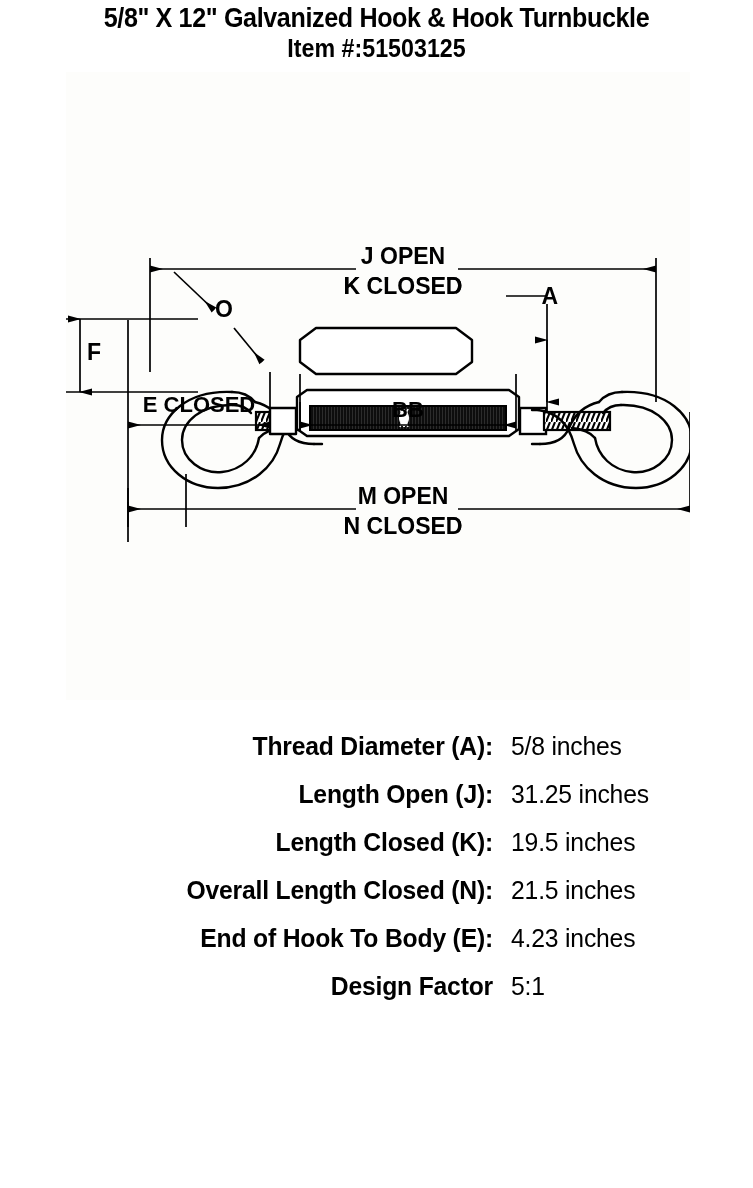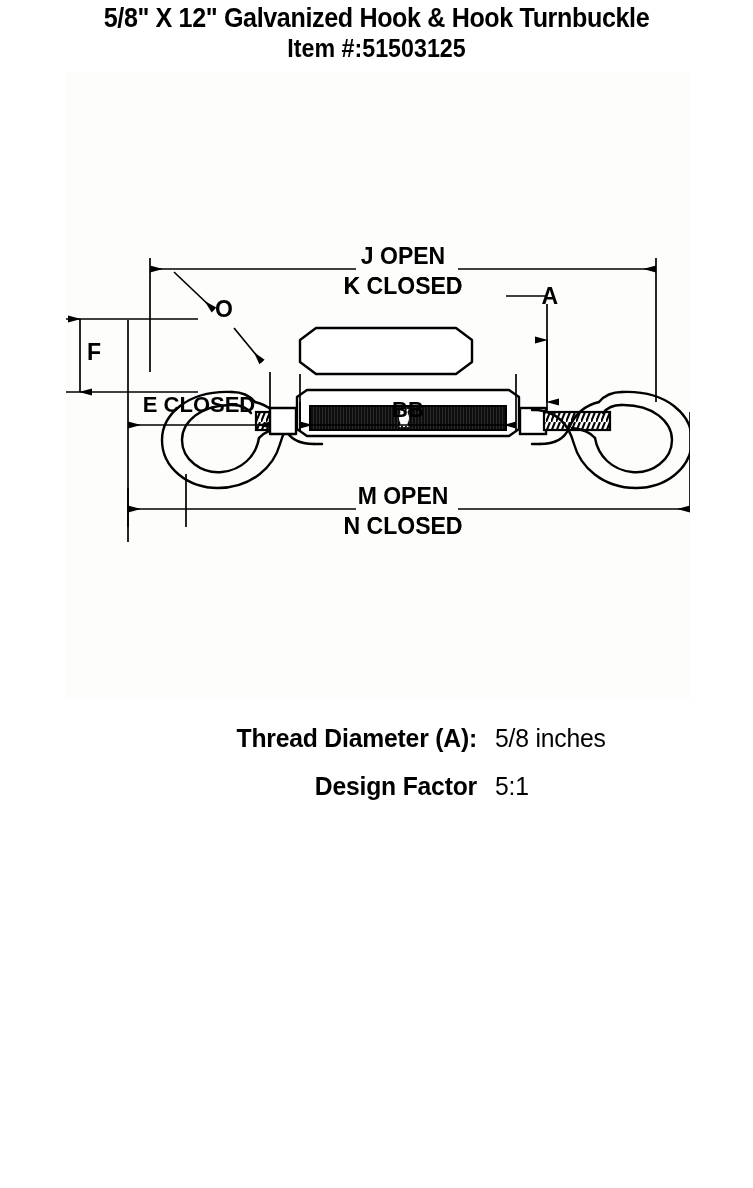--- a/index.html
+++ b/index.html
@@ -62,22 +62,23 @@
 
   
   .spec-table {
     position: absolute;
     top: 714px;
     left: 0;
     width: 753px;
   }
   .spec-row {
     display: flex;
-    align-items: center;
+    align-items: flex-end;
     height: 48px;
+    padding-left: 16px;
   }
   .spec-label {
     width: 477px;
     text-align: right;
     font-size: 26px;
     font-weight: bold;
     letter-spacing: -0.2px;
     transform: scaleX(0.95);
     transform-origin: right center;
     white-space: nowrap;
@@ -292,24 +293,40 @@
     </svg>
   </div>
 
   <div class="spec-table">
 
     <div class="spec-row">
       <div class="spec-label">Thread Diameter (A):</div>
       <div class="spec-value">5/8 inches</div>
     </div>
 
-
-
-
-
+    <div class="spec-row">
+      <div class="spec-label">Length Open (J):</div>
+      <div class="spec-value">31.25 inches</div>
+    </div>
+
+    <div class="spec-row">
+      <div class="spec-label">Length Closed (K):</div>
+      <div class="spec-value">19.5 inches</div>
+    </div>
+
+
+    <div class="spec-row">
+      <div class="spec-label">Overall Length Closed (N):</div>
+      <div class="spec-value">21.5 inches</div>
+    </div>
+
+    <div class="spec-row">
+      <div class="spec-label">End of Hook To Body (E):</div>
+      <div class="spec-value">4.23 inches</div>
+    </div>
 
 
 
 
     <div class="spec-row">
       <div class="spec-label">Design Factor</div>
       <div class="spec-value">5:1</div>
     </div>
 
   </div>

